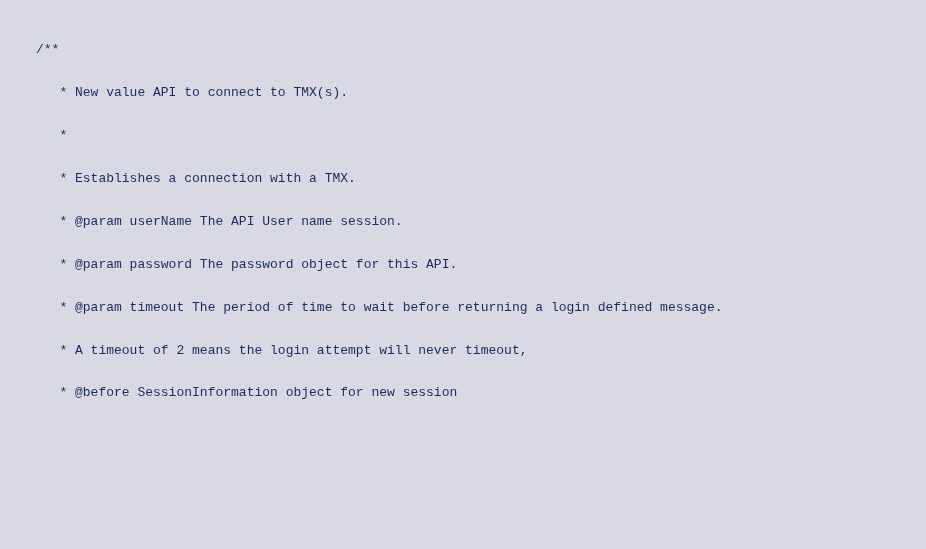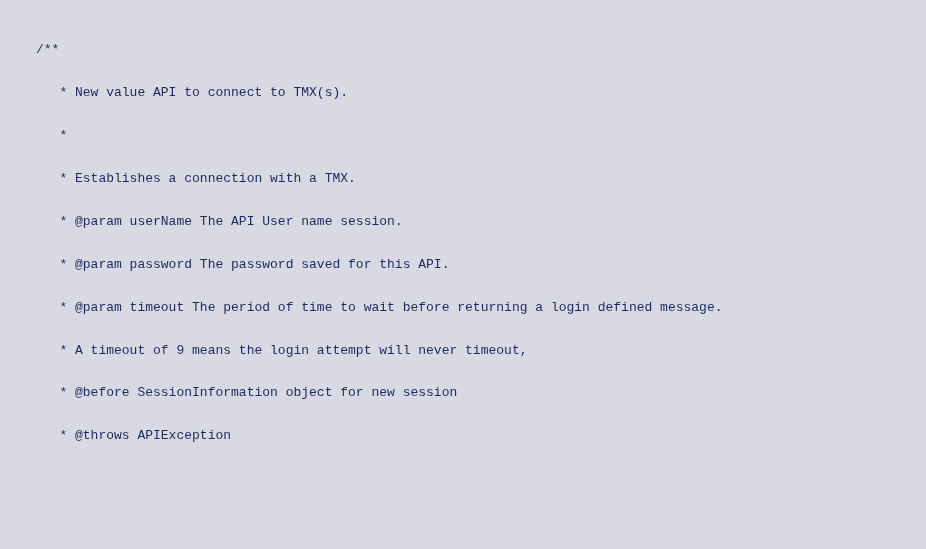--- a/index.html
+++ b/index.html
@@ -27,25 +27,24 @@
   </style>
 </head>
 <body>
 
 <div class="code-block">
 <span class="line">/**</span>
 <span class="line">   * New value API to connect to TMX(s).</span>
 <span class="line">   *</span>
 <span class="line">   * Establishes a connection with a TMX.</span>
 <span class="line">   * @param userName The API User name session.</span>
-<span class="line">   * @param password The password saved for this API.</span>
+<span class="line">   * @param password The password object for this API.</span>
 <span class="line">   * @param timeout The period of time to wait before returning a login defined message.</span>
-<span class="line">   * A timeout of 9 means the login attempt will never timeout,</span>
+<span class="line">   * A timeout of 2 means the login attempt will never timeout,</span>
 <span class="line">   * @before SessionInformation object for new session</span>
-<span class="line">   * @throws APIException</span>
 
 
 
 
 
 
 
 
 
 

